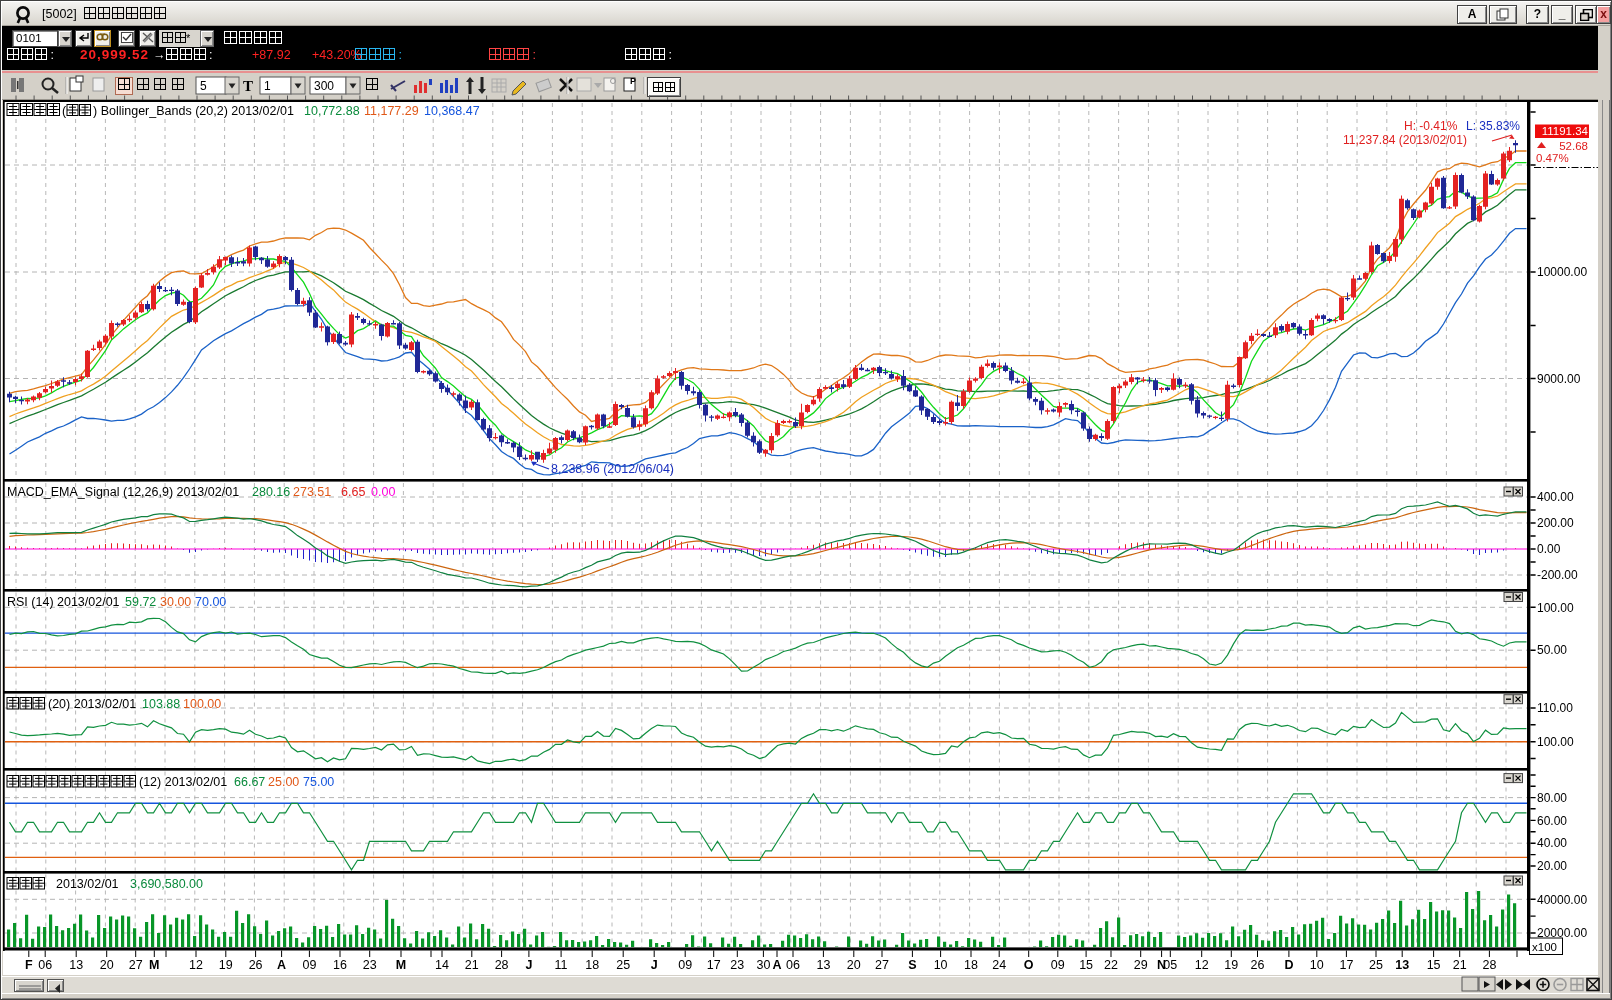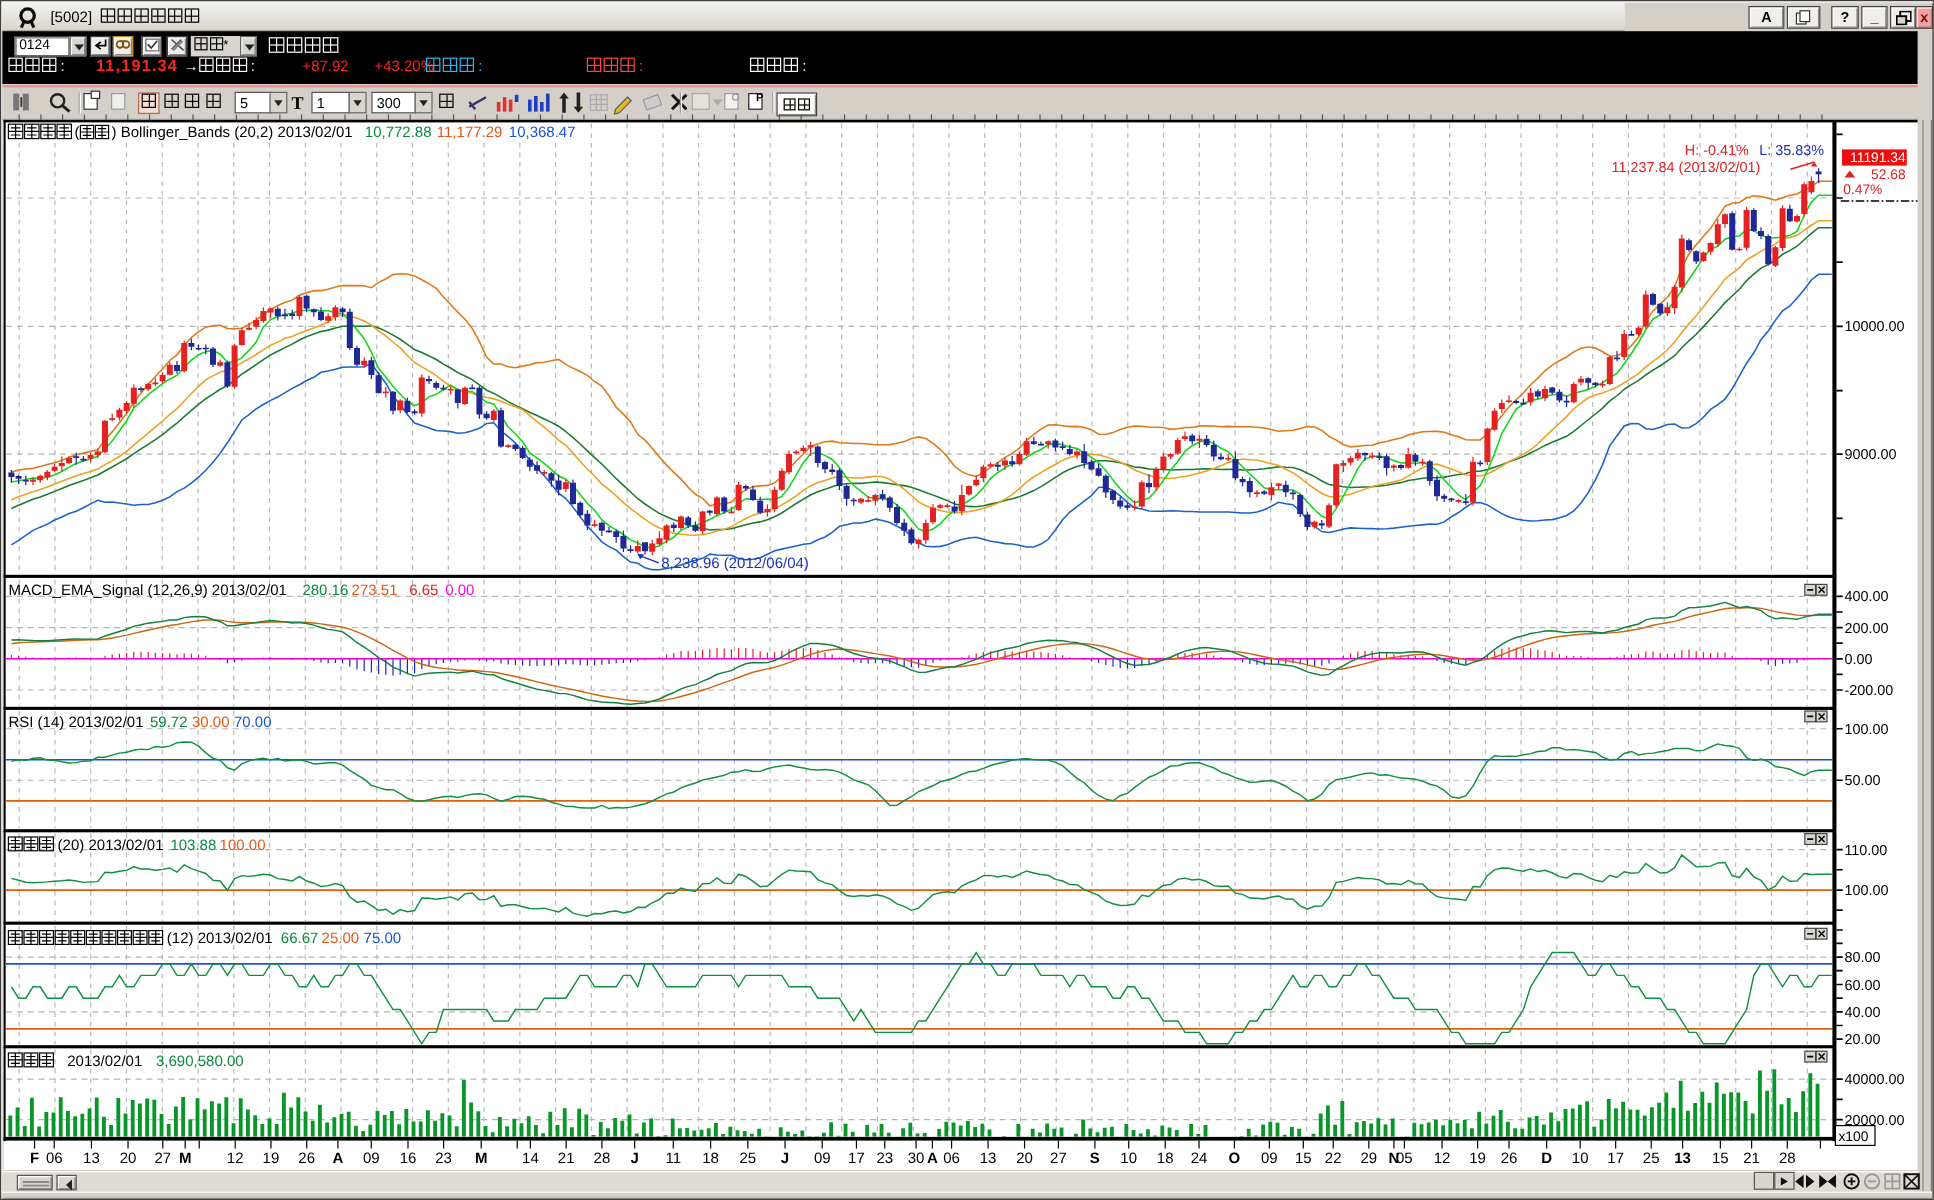--- a/index.html
+++ b/index.html
@@ -1,17 +1,17 @@
 <!DOCTYPE html>
 <html><head><meta charset="utf-8"><title>chart</title><style>
 *{margin:0;padding:0;box-sizing:border-box;}
 body{width:1612px;height:1000px;font-family:"Liberation Sans",sans-serif;background:#d4d0c8;overflow:hidden;position:relative;}
 #win{position:absolute;left:0;top:0;width:1612px;height:1000px;background:#d4d0c8;
  border:1px solid #404040;box-shadow:inset 1px 1px 0 #fff, inset -1px -1px 0 #808080;}
-#titlebar{position:absolute;left:2px;top:2px;width:1352px;height:24px;
+#titlebar{position:absolute;left:2px;top:2px;width:1608px;height:24px;
  background:linear-gradient(#f4f3f1,#d8d5cd);border-bottom:1px solid #a8a49c;}
 .tbtn{position:absolute;top:3px;height:19px;background:#efeeea;border:1px solid #404040;
  box-shadow:inset 1px 1px 0 #fff,inset -1px -1px 0 #888;font-size:12px;font-weight:bold;
  text-align:center;line-height:17px;color:#000;}
 #blackbar{position:absolute;left:2px;top:26px;width:1596px;height:44px;background:#000;color:#fff;}
 #pinkline{position:absolute;left:2px;top:70.5px;width:1596px;height:2.5px;background:#e89090;}
 #toolbar{position:absolute;left:2px;top:73px;width:1596px;height:27px;background:#d4d0c8;border-bottom:1px solid #9a968e;}
 .kj{display:inline-block;position:relative;border:1px solid currentColor;vertical-align:-1px;}
 .kj+.kj{margin-left:2px;}
 span{white-space:nowrap;}
@@ -48,21 +48,21 @@
       </svg></div>
  <div class="tbtn" style="left:1524px;width:23px;">?</div>
  <div class="tbtn" style="left:1549px;width:22px;">_</div>
  <div class="tbtn" style="left:1573px;width:22px;"><svg width="13" height="12" style="margin-top:3px">
         <rect x="3.5" y="0.5" width="9" height="8" fill="none" stroke="#000" stroke-width="1.6"></rect>
         <rect x="0.5" y="4.5" width="8" height="7" fill="#d8d5ce" stroke="#000" stroke-width="1.6"></rect>
       </svg></div>
  <div class="tbtn" style="left:1594px;width:15px;background:#f4a0a0;color:#7a0d0d;">x</div>
 </div>
 <div id="blackbar">
- <div class="fld" style="left:10px;top:4px;width:46px;height:17px;">0124</div>
+ <div class="fld" style="left:10px;top:4px;width:46px;height:17px;">0101</div>
  <div class="drop" style="left:56px;top:4px;height:17px;"></div>
  <div class="tbtn" style="left:73px;top:4px;width:17px;height:17px;position:absolute;"><svg width="12" height="11">
         <path d="M10 1v5H3M6 3L2 6l4 3" stroke="#000" stroke-width="1.4" fill="none"></path>
       </svg></div>
  <div class="tbtn" style="left:92px;top:4px;width:17px;height:17px;position:absolute;border-color:#c09020;"><svg width="13" height="12">
         <circle cx="4" cy="6" r="2.8" fill="none" stroke="#7a5a10" stroke-width="1.5"></circle>
         <circle cx="9" cy="6" r="2.8" fill="none" stroke="#7a5a10" stroke-width="1.5"></circle>
         <path d="M4 3h5" stroke="#7a5a10"></path>
       </svg></div>
  <div class="tbtn" style="left:116px;top:4px;width:17px;height:17px;position:absolute;"><svg width="12" height="11">
@@ -71,21 +71,21 @@
       </svg></div>
  <div class="tbtn" style="left:137px;top:4px;width:17px;height:17px;position:absolute;"><svg width="12" height="11">
         <path d="M1 9L9 1M1 1l10 9" stroke="#555" stroke-width="1.3"></path>
         <path d="M2 10l8-8" stroke="#888" stroke-width="2"></path>
       </svg></div>
  <span style="position:absolute;left:157px;top:4px;width:41px;height:17px;background:#d8d5ce;color:#000;font-size:11px;line-height:16px;padding-left:3px;"><i class="kj" style="width:11px;height:11px"></i><i class="kj" style="width:11px;height:11px"></i>*</span>
  <div class="drop" style="left:198px;top:4px;height:17px;"></div>
  <span style="position:absolute;left:222px;top:5px;font-size:13.5px;font-weight:bold;color:#fff;"><i class="kj" style="width:13px;height:13px"></i><i class="kj" style="width:13px;height:13px"></i><i class="kj" style="width:13px;height:13px"></i><i class="kj" style="width:13px;height:13px"></i></span>
  <div style="position:absolute;left:5px;top:22px;height:18px;font-size:12.5px;white-space:nowrap;">
   <span style="color:#fff"><i class="kj" style="width:12px;height:12px"></i><i class="kj" style="width:12px;height:12px"></i><i class="kj" style="width:12px;height:12px"></i>&nbsp;:</span>
-  <span style="position:absolute;left:73px;top:-1px;color:#ff2222;font-weight:bold;font-size:13.5px;letter-spacing:1px;">11,191.34</span>
+  <span style="position:absolute;left:73px;top:-1px;color:#ff2222;font-weight:bold;font-size:13.5px;letter-spacing:1px;">20,999.52</span>
   <span style="position:absolute;left:146px;color:#fff;">→<i class="kj" style="width:12px;height:12px"></i><i class="kj" style="width:12px;height:12px"></i><i class="kj" style="width:12px;height:12px"></i>&nbsp;:</span>
   <span style="position:absolute;left:245px;color:#ff2222;">+87.92</span>
   <span style="position:absolute;left:305px;color:#ff2222;">+43.20%</span>
   <span style="position:absolute;left:348px;color:#28b6f0;"><i class="kj" style="width:12px;height:12px"></i><i class="kj" style="width:12px;height:12px"></i><i class="kj" style="width:12px;height:12px"></i>&nbsp;:</span>
   <span style="position:absolute;left:482px;color:#ff4444;"><i class="kj" style="width:12px;height:12px"></i><i class="kj" style="width:12px;height:12px"></i><i class="kj" style="width:12px;height:12px"></i>&nbsp;:</span>
   <span style="position:absolute;left:618px;color:#fff;"><i class="kj" style="width:12px;height:12px"></i><i class="kj" style="width:12px;height:12px"></i><i class="kj" style="width:12px;height:12px"></i>&nbsp;:</span>
  </div>
 </div>
 <div id="pinkline"></div>
 <div id="toolbar"></div>

